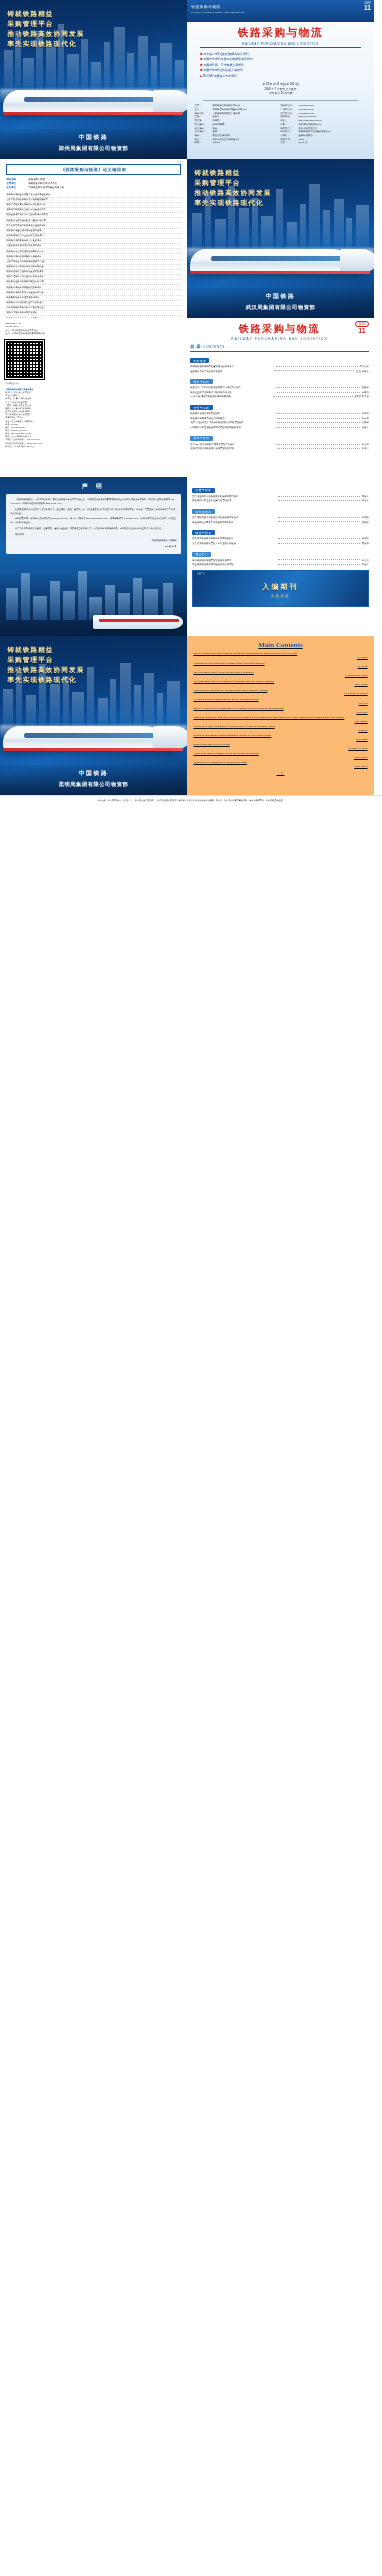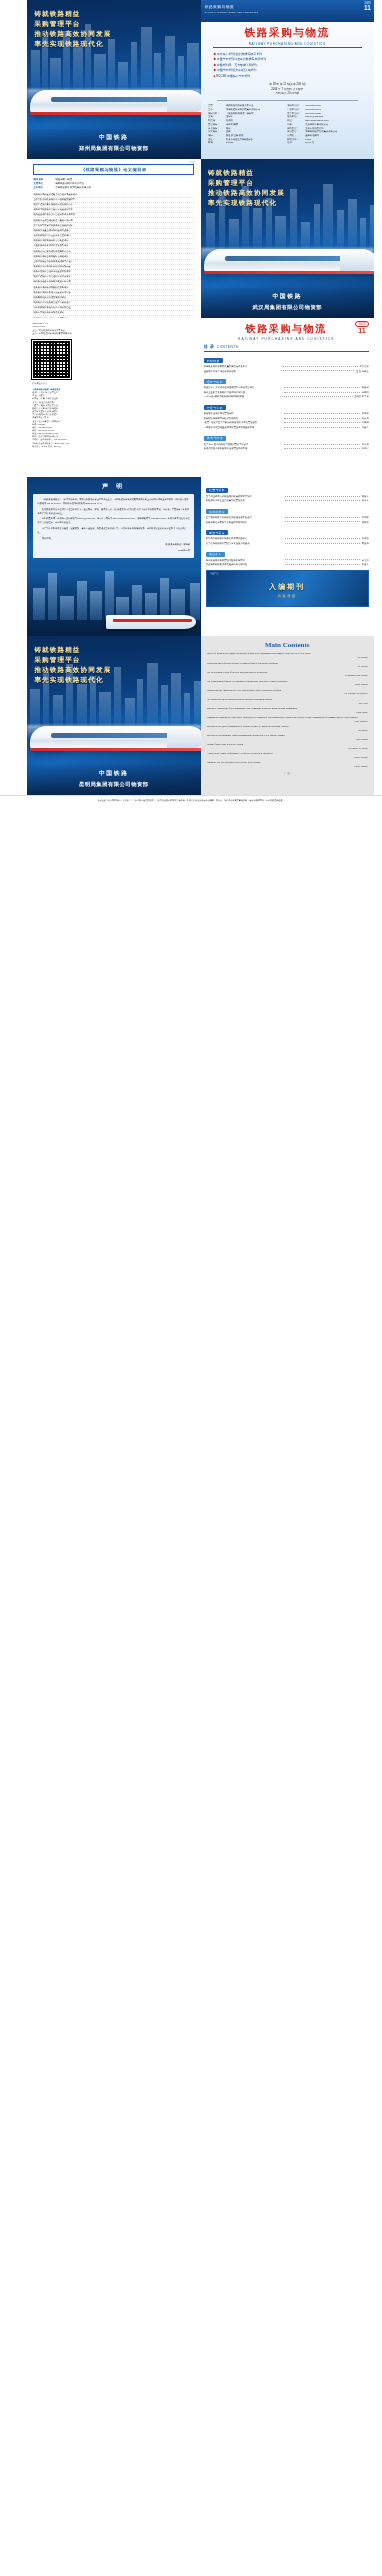--- a/index.html
+++ b/index.html
@@ -4,21 +4,21 @@
 <style>
   * { box-sizing: border-box; }
   html, body { margin:0; padding:0; }
   body {
     width: 382px;
     font-family: "Liberation Sans", sans-serif;
     background: #ffffff;
     color: #111;
   }
   .page-stack { width:382px; }
-  .spread { display:flex; width:374px;padding-left:27px; }
+  .spread { display:flex; width:374px; }
   .half { width:191px; position:relative; overflow:hidden; }
 
   
   .center { text-align:center; }
 
   
   .ad-page {
     height:159px;
     background: linear-gradient(160deg,#0b3b76 0%, #0d4c96 35%, #1565b8 60%, #0a3a74 100%);
     position:relative;
@@ -245,21 +245,21 @@
     font-size:7px; font-weight:bold; letter-spacing:2.1px;
     font-family:"DejaVu Sans", sans-serif;
     text-shadow:0 0.5px 1.6px rgba(0,0,0,.5);
   }
   .ad-strip .small {
     position:absolute; left:0; right:0; top:23.4px; text-align:center;
     font-size:3.2px; letter-spacing:1.6px; color:#ffd36a;
   }
 
   
-  .mc-page { height:159px; background:#e5e5e5; padding:5.3px 6.4px; }
+  .mc-page { height:159px; background:#fdba74; padding:5.3px 6.4px;text-decoration:underline; }
   .mc-title {
     text-align:center; color:#1b5fae; font-size:7px; font-weight:bold;
     font-family:"Liberation Serif", serif; margin-bottom:3.2px;
   }
   .mc-item { font-size:2.2px; line-height:1.7; margin-bottom:1.6px; color:#111;
     font-family:"Liberation Serif", serif; }
   .mc-item .au { display:block; text-align:right; font-style:italic; color:#333; }
 
   .backad-page {
     height:159px;

